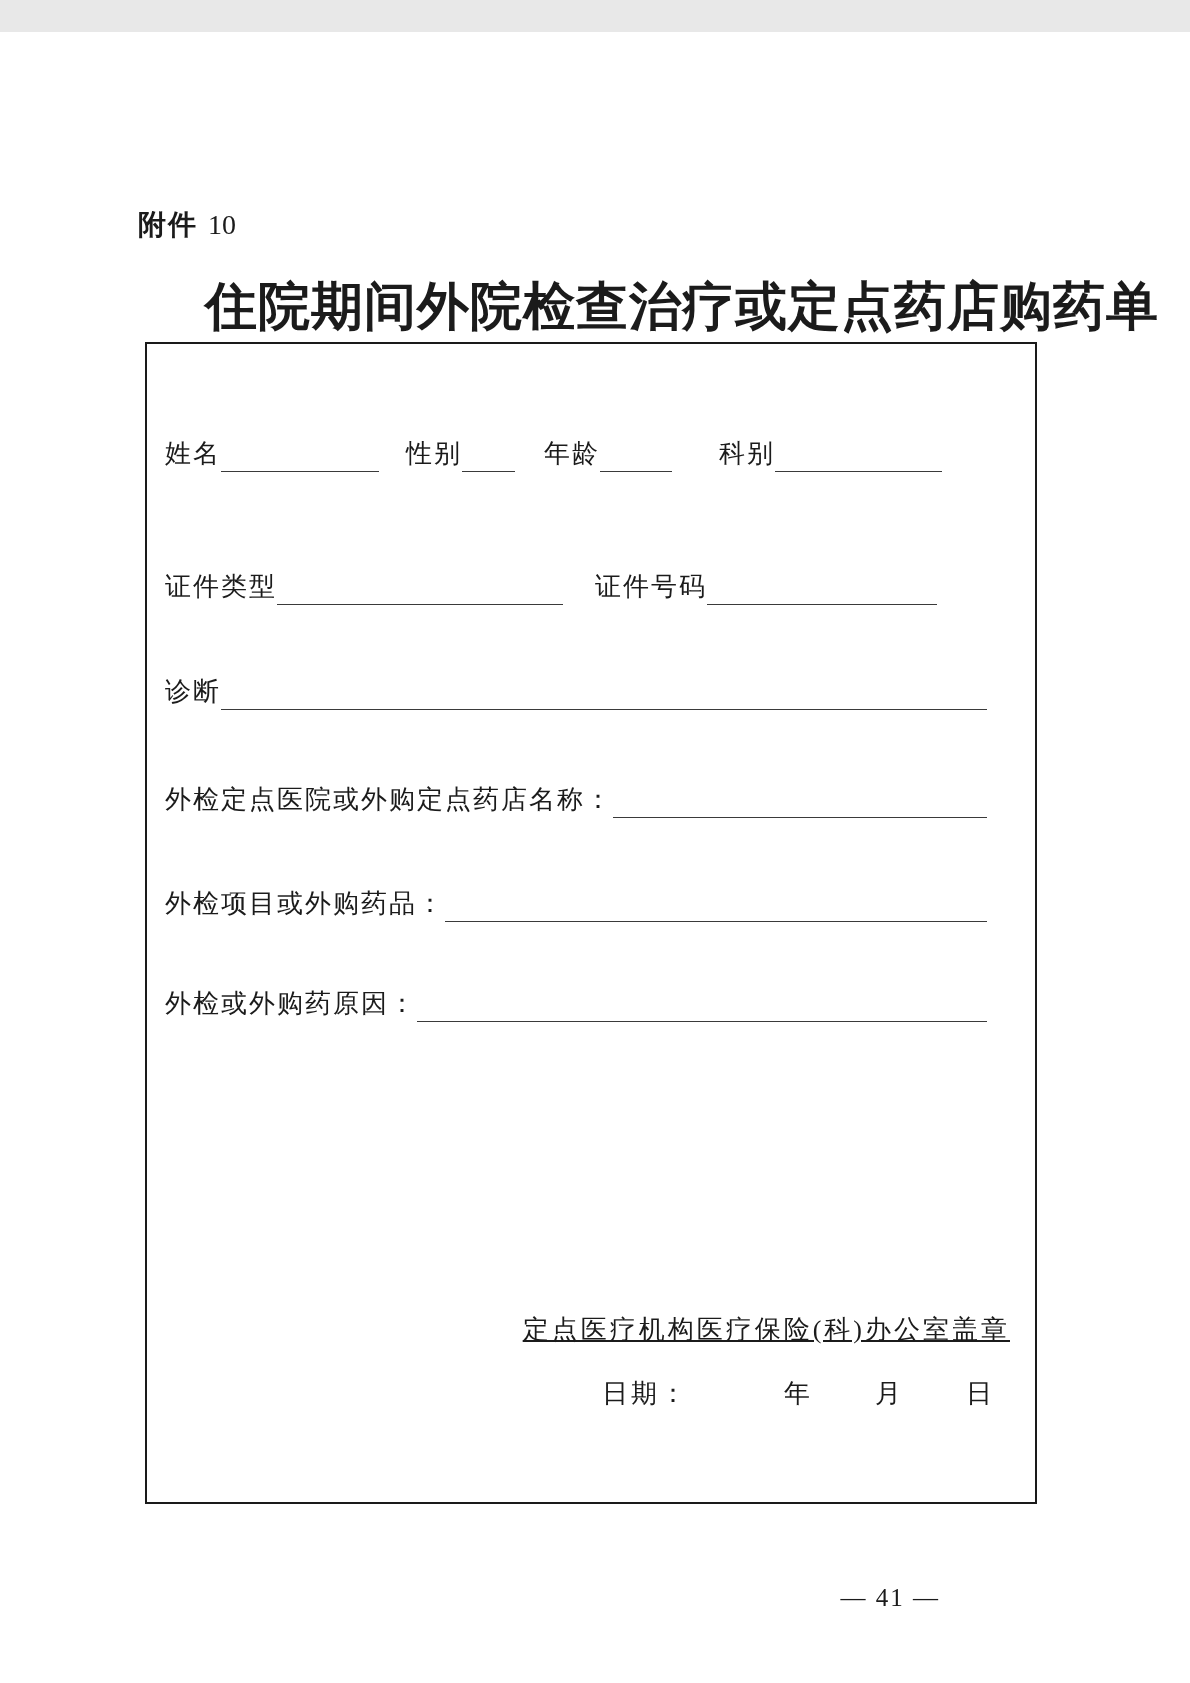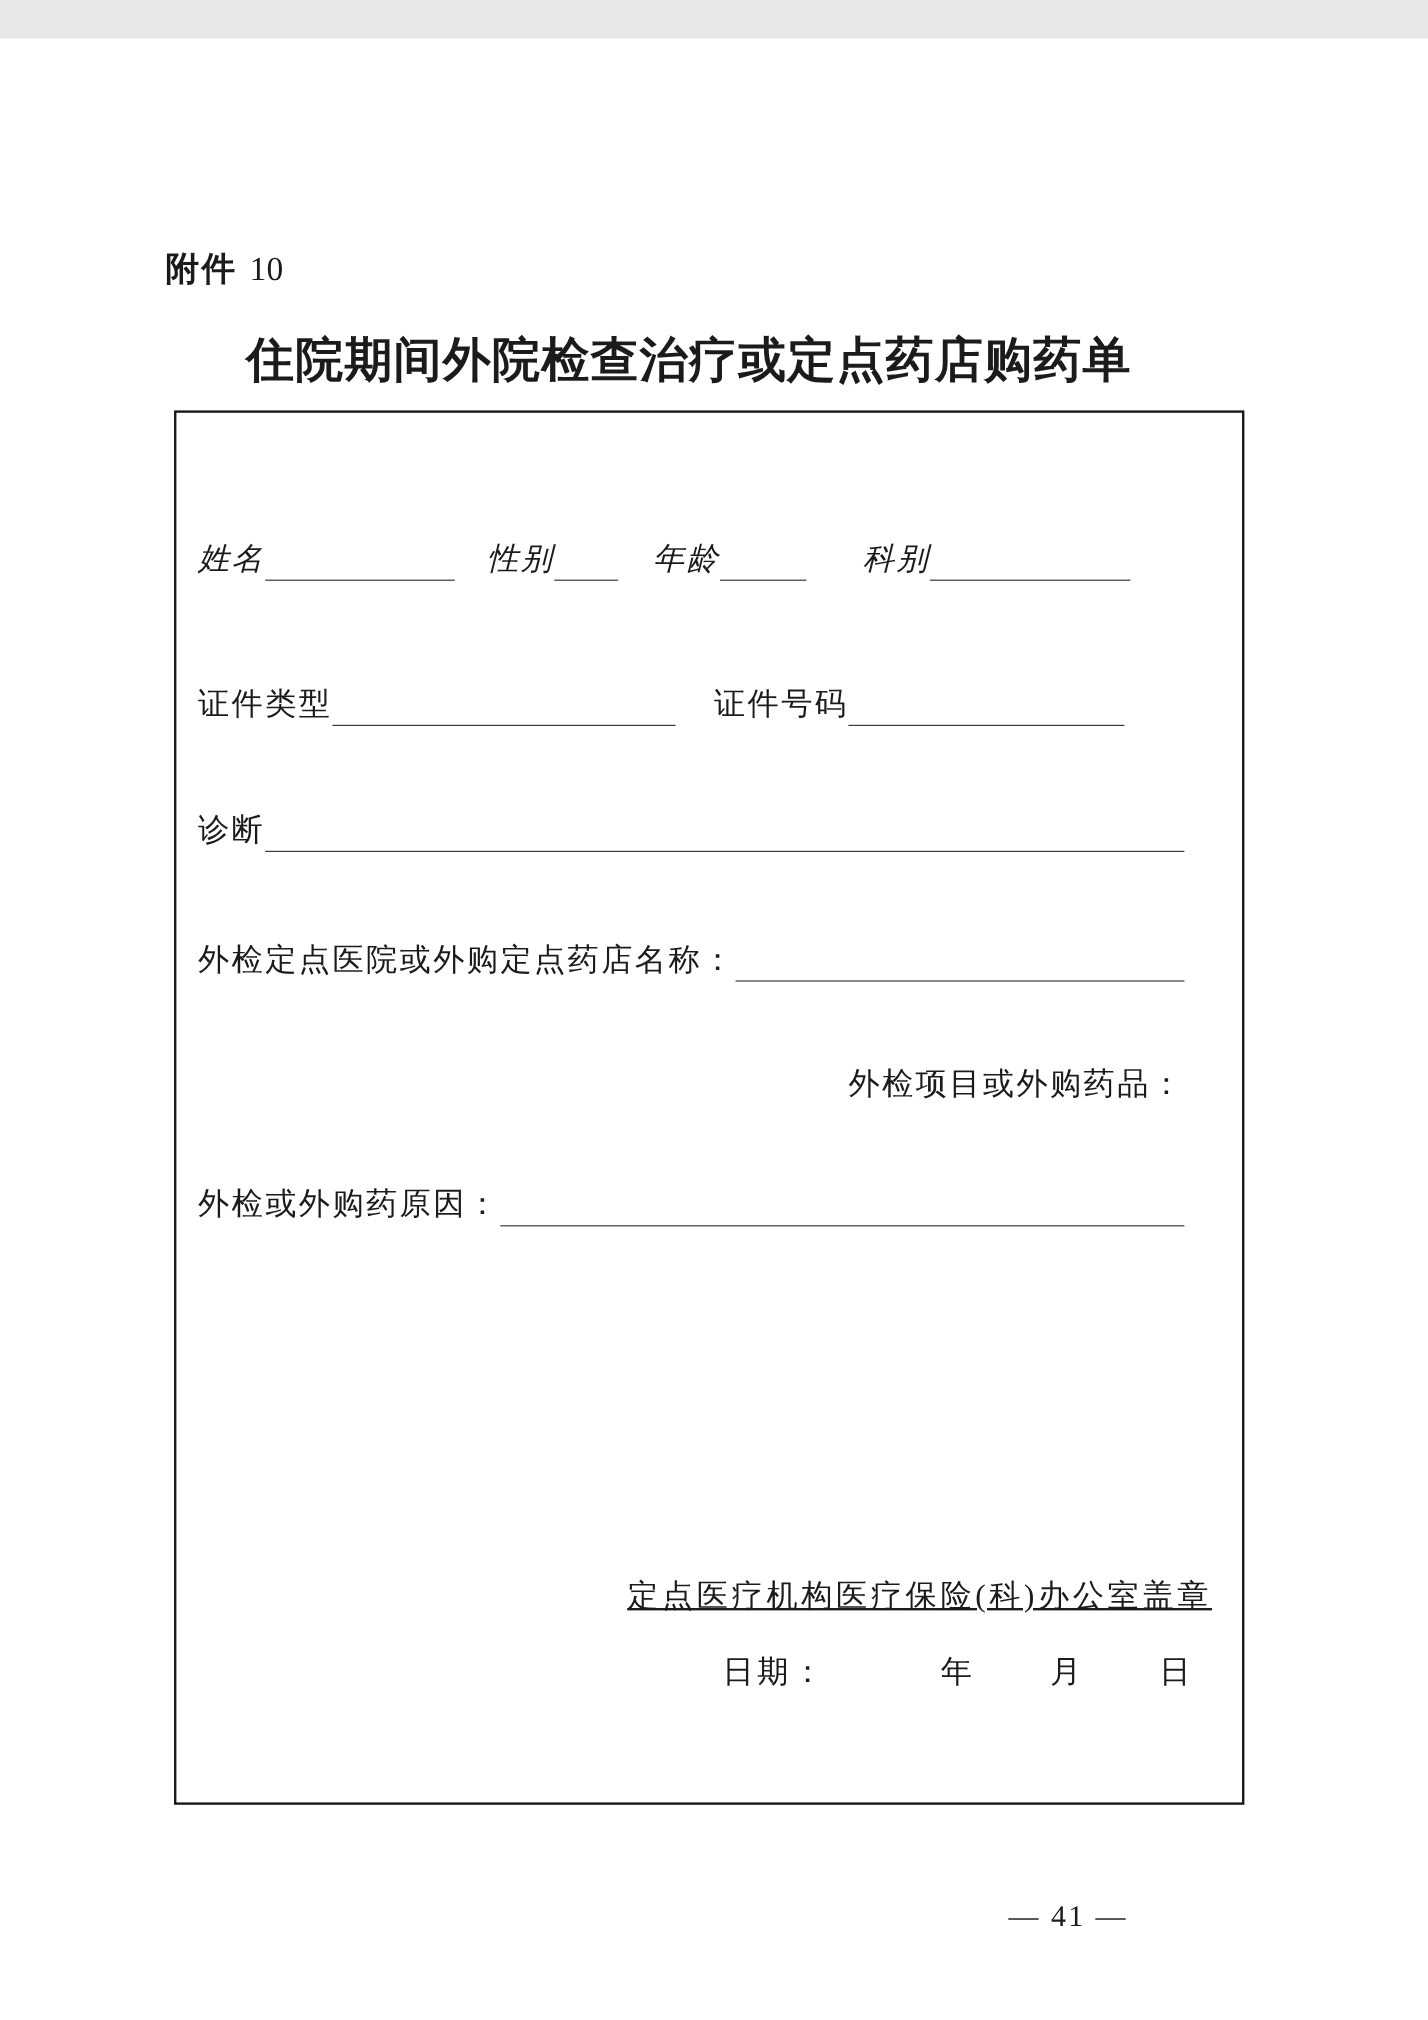--- a/index.html
+++ b/index.html
@@ -13,21 +13,21 @@
     margin-top:32px;
   }
   .attachment{
     position:absolute;left:138px;top:176px;
     font-size:28px;line-height:34px;
   }
   .attachment .prefix{font-weight:700;letter-spacing:2px;}
   .attachment .num{font-weight:400;margin-left:10px;}
   .doc-title{
     position:absolute;left:205px;top:240px;
-    font-size:40px;font-weight:700;letter-spacing:1px;
+    font-size:52px;font-weight:700;letter-spacing:1px;
     white-space:nowrap;
   }
   .form-box{
     position:absolute;left:145px;top:310px;
     width:888px;height:1158px;
     border:2px solid #1a1a1a;
     background:#ffffff;
   }
   .frow{
     position:absolute;left:18px;right:48px;
@@ -65,21 +65,21 @@
 <div class="page">
 
   <div class="attachment">
     <span class="prefix">附件</span><span class="num">10</span>
   </div>
 
   <div class="doc-title">住院期间外院检查治疗或定点药店购药单</div>
 
   <div class="form-box">
 
-    <div class="frow" style="top:104px;font-style:italic;">
+    <div class="frow" style="top:92px;">
       <span class="lbl">姓名</span>
       <span class="blank" style="width:158px;"></span>
       <span class="gap" style="width:27px;"></span>
       <span class="lbl">性别</span>
       <span class="blank" style="width:53px;"></span>
       <span class="gap" style="width:29px;"></span>
       <span class="lbl">年龄</span>
       <span class="blank" style="width:72px;"></span>
       <span class="gap" style="width:47px;"></span>
       <span class="lbl">科别</span>
@@ -97,21 +97,21 @@
     <div class="frow" style="top:438px;">
       <span class="lbl">外检定点医院或外购定点药店名称：</span>
       <span class="blank grow"></span>
     </div>
 
     <div class="frow" style="top:330px;">
       <span class="lbl">诊断</span>
       <span class="blank grow"></span>
     </div>
 
-    <div class="frow" style="top:542px;flex-direction:column;">
+    <div class="frow" style="top:542px;">
       <span class="lbl">外检项目或外购药品：</span>
       <span class="blank grow"></span>
     </div>
 
     <div class="frow" style="top:642px;">
       <span class="lbl">外检或外购药原因：</span>
       <span class="blank grow"></span>
     </div>
 
 

